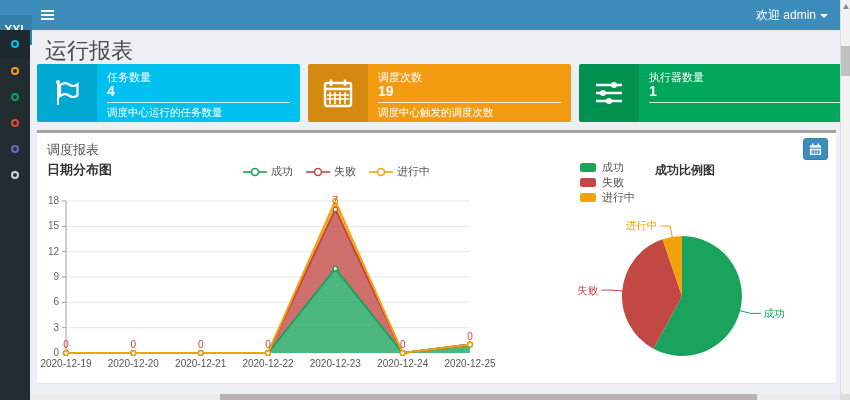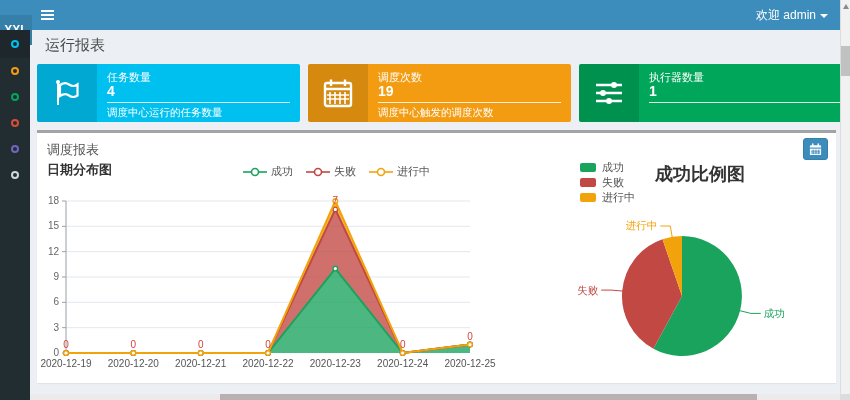--- a/index.html
+++ b/index.html
@@ -15,21 +15,21 @@
   .welcome { position:absolute; right:22px; top:0; height:30px; line-height:30px; color:#fff; font-size:12px; cursor:pointer; }
   .caret { display:inline-block; width:0; height:0; border-left:4px solid transparent; border-right:4px solid transparent; border-top:4px solid #fff; margin-left:4px; vertical-align:middle; }
 
   
   .sidebar { position:absolute; left:0; top:30px; width:30px; height:370px; background:#222d32; }
   .side-item { height:26px; display:flex; align-items:center; justify-content:center; cursor:pointer; }
   .side-item.active { background:#1e282c; height:28px; }
   .ring { width:8px; height:8px; border-radius:50%; border:2px solid #fff; }
 
   
-  .page-title { position:absolute; left:45px; top:36px; font-size:15px; font-weight:400; color:#4a4a4a; }
+  .page-title { position:absolute; left:45px; top:36px; font-size:22px; font-weight:400; color:#4a4a4a; }
 
   
   .card { position:absolute; top:64px; height:58px; border-radius:2px; color:#fff; overflow:hidden; }
   .card-icon { position:absolute; left:0; top:0; width:60px; height:58px; background:rgba(0,0,0,0.12);
                display:flex; align-items:center; justify-content:center; }
   .card-title { position:absolute; left:70px; top:6px; font-size:11px; }
   .card-value { position:absolute; left:70px; top:19px; font-size:14px; font-weight:bold; }
   .card-line  { position:absolute; left:70px; right:10px; top:38px; height:1px; background:rgba(255,255,255,0.85); }
   .card-desc  { position:absolute; left:70px; top:42px; font-size:10.5px; }
 
@@ -38,21 +38,21 @@
   .panel-title { position:absolute; left:10px; top:8px; font-size:13px; color:#555; }
   .date-btn { position:absolute; right:8px; top:5px; width:25px; height:22px; background:#3c8dbc; border:1px solid #367fa9; border-radius:3px; display:flex; align-items:center; justify-content:center; cursor:pointer; }
 
   .line-title { position:absolute; left:10px; top:28px; font-size:13px; font-weight:bold; color:#333; }
   .line-legend { position:absolute; left:205px; top:31px; display:flex; gap:12px; }
   .lg-item { display:flex; align-items:center; gap:3px; font-size:11px; color:#555; cursor:pointer; }
 
   .pie-legend { position:absolute; left:543px; top:27px; }
   .pg-item { display:flex; align-items:center; gap:6px; font-size:11px; color:#555; height:15px; cursor:pointer; }
   .pg-swatch { width:16px; height:9px; border-radius:2px; }
-  .pie-title { position:absolute; left:618px; top:29px; font-size:18px; font-weight:bold; color:#333; }
+  .pie-title { position:absolute; left:618px; top:29px; font-size:12px; font-weight:bold; color:#333; }
 
   #line-chart { position:absolute; left:0; top:53px; }
   #pie-chart { position:absolute; left:523px; top:52px; }
 
   
   .vscroll { position:absolute; right:0; top:0; width:10px; height:400px; background:#f1f1f1; border-left:1px solid #dcdcdc; }
   .vscroll .up { position:absolute; top:4px; left:2px; width:0; height:0; border-left:3px solid transparent; border-right:3px solid transparent; border-bottom:5px solid #8a8a8a; }
   .vthumb { position:absolute; left:0; top:46px; width:10px; height:30px; background:#c1c1c1; }
   .hscroll { position:absolute; left:30px; top:394px; width:810px; height:6px; background:#eceaea; }
   .hthumb { position:absolute; left:190px; top:0; width:537px; height:6px; background:#b9b1b1; }

